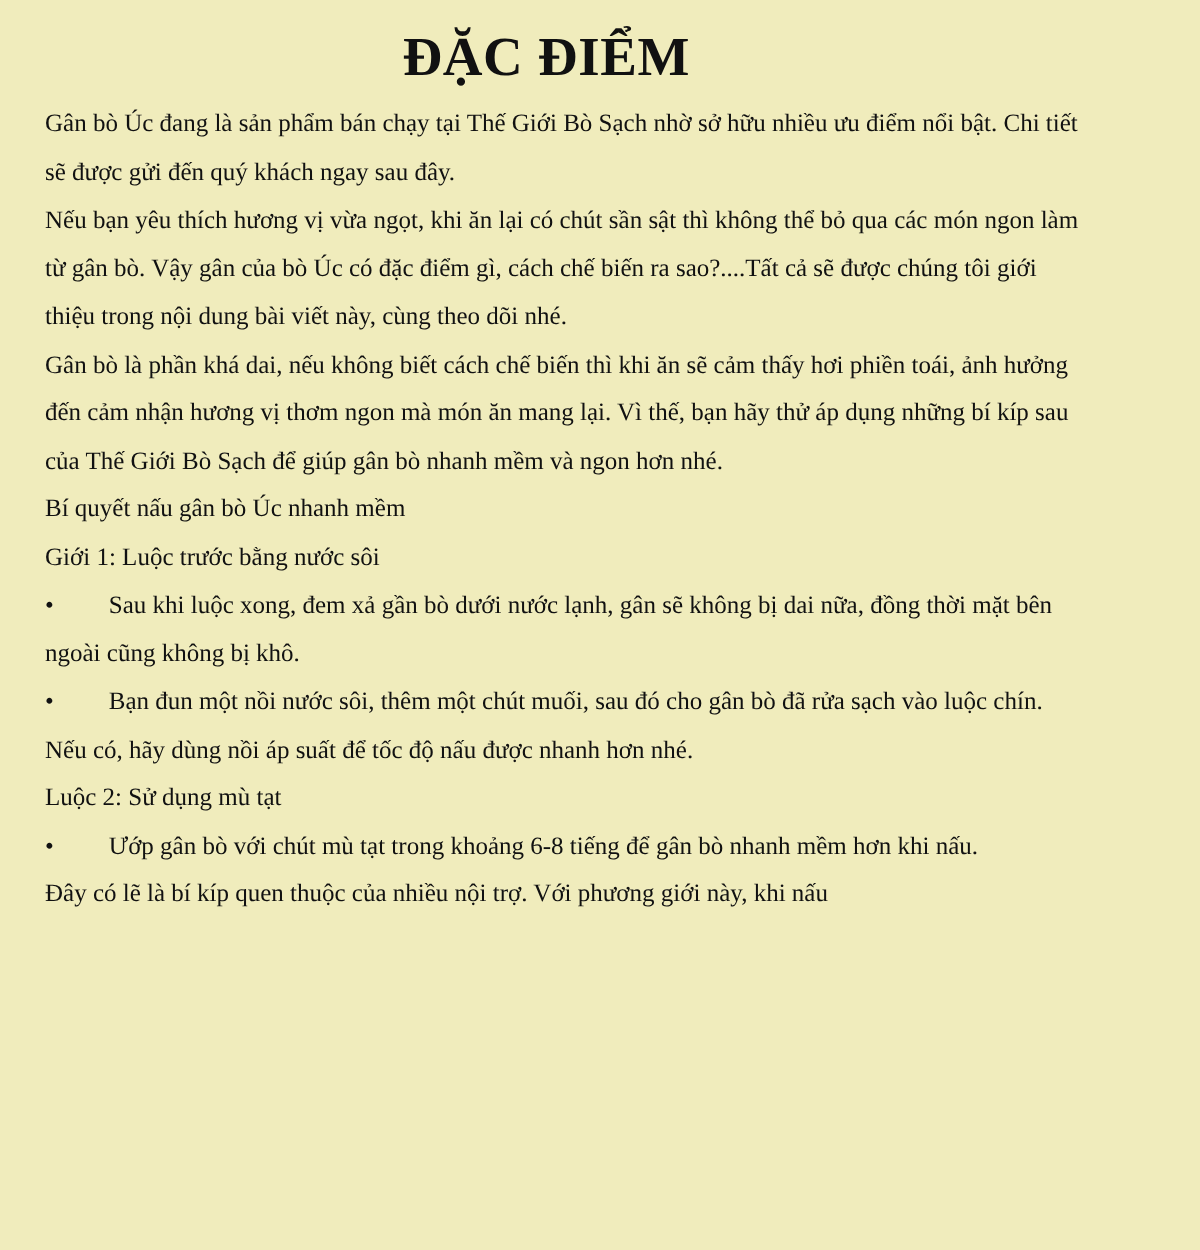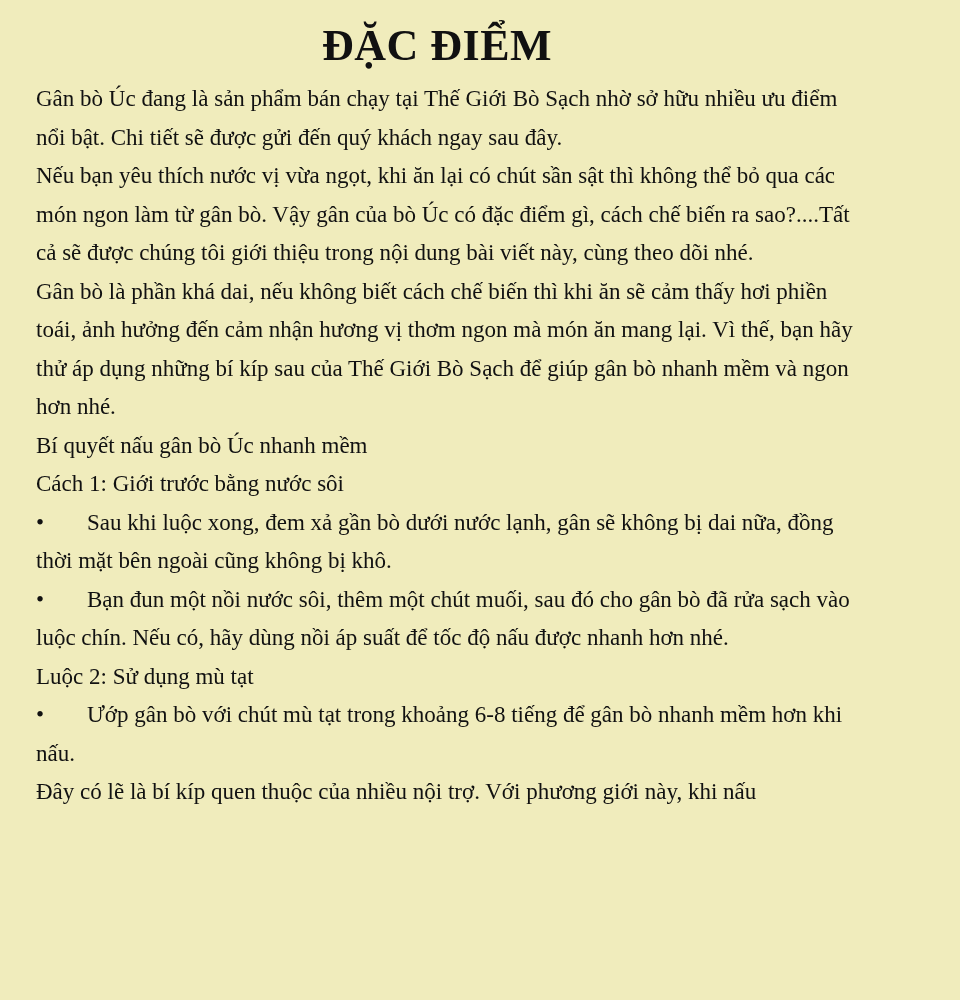--- a/index.html
+++ b/index.html
@@ -29,21 +29,21 @@
       font-size: 44px;
       line-height: 56px;
       margin: 0;
       letter-spacing: 0.5px;
     }
     .body-text {
       position: absolute;
       left: 36px;
       top: 80px;
       width: 830px;
-      font-size: 23px;
+      font-size: 20px;
       line-height: 38.5px;
     }
     .para {
       margin: 0;
     }
     .bullet-para {
       margin: 0;
     }
     .bullet-mark {
       display: inline-block;
@@ -51,23 +51,23 @@
     }
   </style>
 </head>
 <body>
 
 <div class="page">
   <h1 class="title">ĐẶC ĐIỂM</h1>
 
   <div class="body-text">
     <p class="para">Gân bò Úc đang là sản phẩm bán chạy tại Thế Giới Bò Sạch nhờ sở hữu nhiều ưu điểm nổi bật. Chi tiết sẽ được gửi đến quý khách ngay sau đây.</p>
-    <p class="para">Nếu bạn yêu thích nước vị vừa ngọt, khi ăn lại có chút sần sật thì không thể bỏ qua các món ngon làm từ gân bò. Vậy gân của bò Úc có đặc điểm gì, cách chế biến ra sao?....Tất cả sẽ được chúng tôi giới thiệu trong nội dung bài viết này, cùng theo dõi nhé.</p>
+    <p class="para">Nếu bạn yêu thích hương vị vừa ngọt, khi ăn lại có chút sần sật thì không thể bỏ qua các món ngon làm từ gân bò. Vậy gân của bò Úc có đặc điểm gì, cách chế biến ra sao?....Tất cả sẽ được chúng tôi giới thiệu trong nội dung bài viết này, cùng theo dõi nhé.</p>
     <p class="para">Gân bò là phần khá dai, nếu không biết cách chế biến thì khi ăn sẽ cảm thấy hơi phiền toái, ảnh hưởng đến cảm nhận hương vị thơm ngon mà món ăn mang lại. Vì thế, bạn hãy thử áp dụng những bí kíp sau của Thế Giới Bò Sạch để giúp gân bò nhanh mềm và ngon hơn nhé.</p>
     <p class="para">Bí quyết nấu gân bò Úc nhanh mềm</p>
-    <p class="para">Cách 1: Giới trước bằng nước sôi</p>
+    <p class="para">Giới 1: Luộc trước bằng nước sôi</p>
     <p class="bullet-para"><span class="bullet-mark">•</span><span>Sau khi luộc xong, đem xả gần bò dưới nước lạnh, gân sẽ không bị dai nữa, đồng thời mặt bên ngoài cũng không bị khô.</span></p>
     <p class="bullet-para"><span class="bullet-mark">•</span><span>Bạn đun một nồi nước sôi, thêm một chút muối, sau đó cho gân bò đã rửa sạch vào luộc chín. Nếu có, hãy dùng nồi áp suất để tốc độ nấu được nhanh hơn nhé.</span></p>
     <p class="para">Luộc 2: Sử dụng mù tạt</p>
     <p class="bullet-para"><span class="bullet-mark">•</span><span>Ướp gân bò với chút mù tạt trong khoảng 6-8 tiếng để gân bò nhanh mềm hơn khi nấu.</span></p>
     <p class="para">Đây có lẽ là bí kíp quen thuộc của nhiều nội trợ. Với phương giới này, khi nấu</p>
   </div>
 </div>
 
 </body></html>

